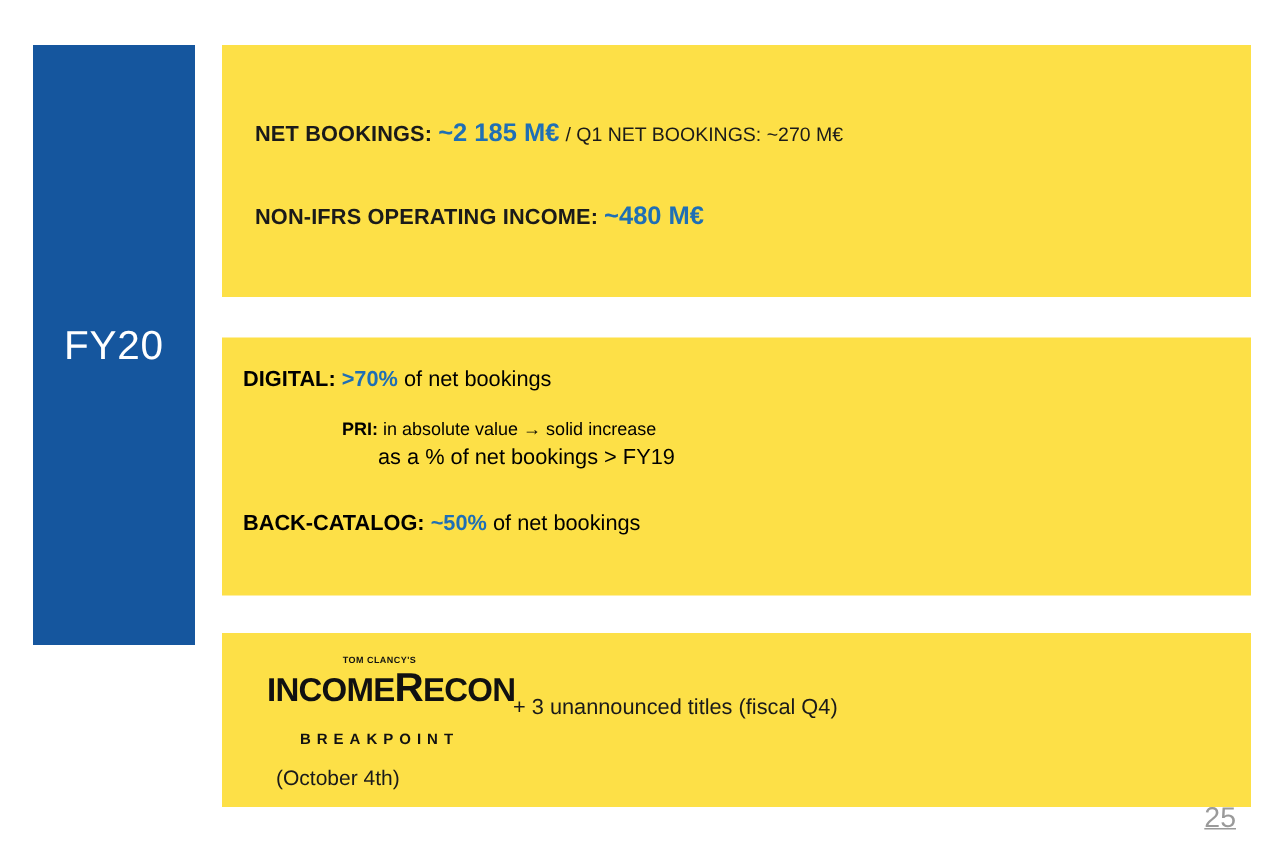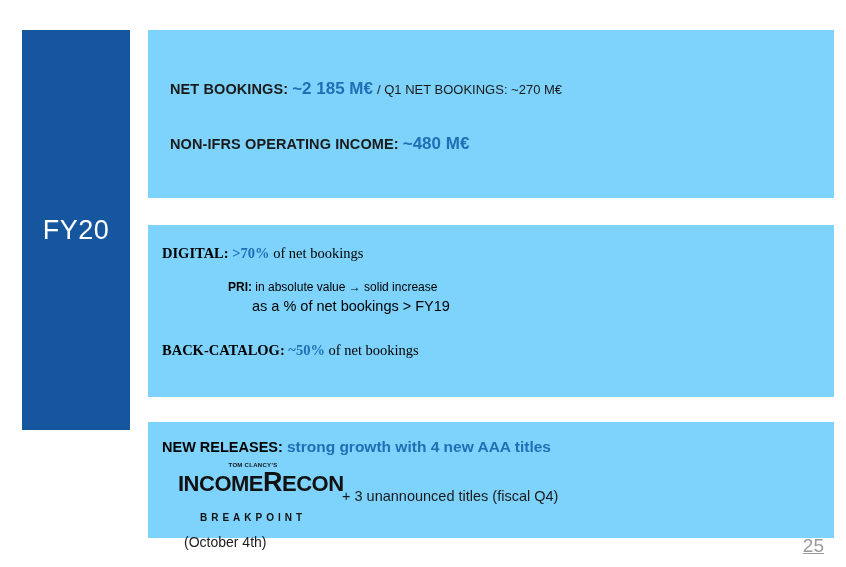--- a/index.html
+++ b/index.html
@@ -34,21 +34,21 @@
   }
   .side-panel-label {
     font-size: 27px;
     letter-spacing: 0.5px;
     font-weight: 400;
   }
 
   
   .block {
     position: absolute;
-    background: #7dd3fc;
+    background: #fde047;
     box-sizing: border-box;
   }
   .block-1 {
     left: 148px;
     top: 30px;
     width: 686px;
     height: 168px;
     padding: 48px 0 0 22px;
   }
   .block-2 {
@@ -94,21 +94,20 @@
   .label-strong {
     font-weight: bold;
     font-size: 14.5px;
     letter-spacing: 0.1px;
   }
 
   .b2-row {
     margin-left: 6px;
     margin-bottom: 16px;
     font-size: 14.5px;
-    font-family: Liberation Serif, serif;
   }
   .b2-indent {
     margin-left: 72px;
     font-size: 12px;
     line-height: 1.5;
   }
   .b2-indent2 {
     margin-left: 96px;
     font-size: 14.5px;
     line-height: 1.5;
@@ -222,24 +221,20 @@
       <span>as a % of net bookings  &gt; FY19</span>
     </div>
     <div class="b2-row" style="margin-top:24px;">
       <span class="bold">BACK-CATALOG:</span>
       <span class="blue">~50%</span>
       <span>of net bookings</span>
     </div>
   </div>
 
   <div class="block block-3">
-    <div class="b3-head">
-      <span class="bold">NEW RELEASES:</span>
-      <span class="title-blue">strong growth with 4 new AAA titles</span>
-    </div>
     <div class="b3-body">
       <div class="logo-wrap">
         <div class="logo-top">TOM CLANCY'S</div>
         <div class="logo-main"><span>INCOME</span><span class="big-r">R</span><span>ECON</span></div>
         <div class="logo-sub">BREAKPOINT</div>
         <div class="logo-date">(October 4th)</div>
       </div>
       <div class="b3-text">+ 3 unannounced titles (fiscal Q4)</div>
     </div>
   </div>

